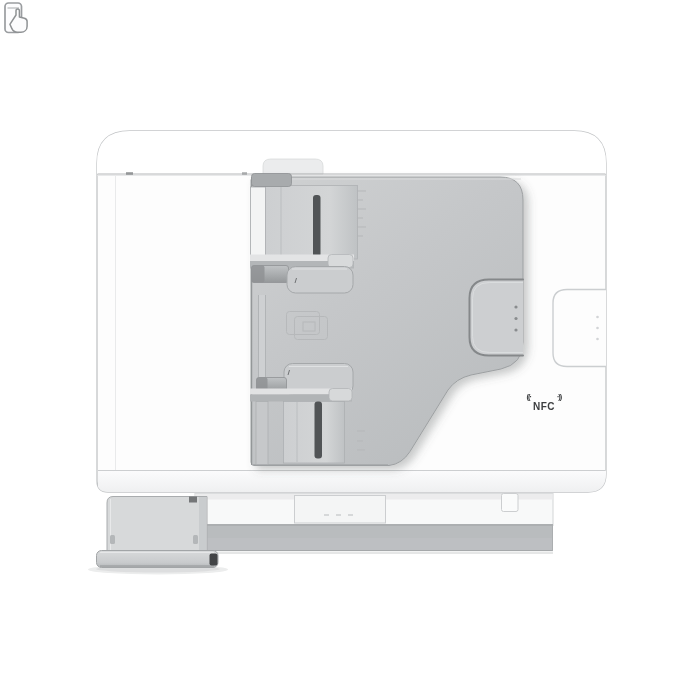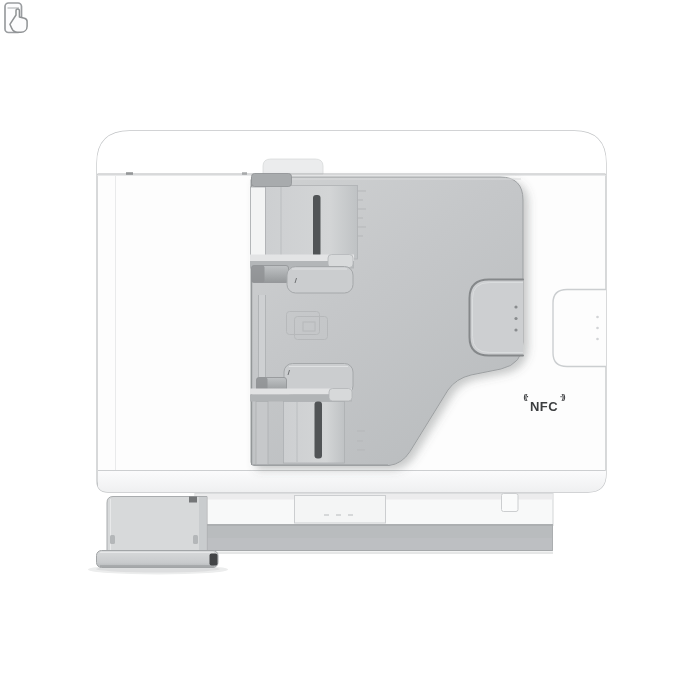--- a/index.html
+++ b/index.html
@@ -1,21 +1,21 @@
 <!DOCTYPE html>
 <html><head>
 <meta charset="utf-8">
 <style>
   html,body{margin:0;padding:0;background:#ffffff;}
   body{width:700px;height:700px;font-family:"Liberation Sans",sans-serif;}
   .stage{position:relative;width:700px;height:700px;background:#ffffff;overflow:hidden;}
   .stage svg{position:absolute;left:0;top:0;}
   .nfc{position:absolute;left:516px;top:390px;width:56px;height:14px;
        display:flex;align-items:center;justify-content:center;gap:2px;color:#3c3e40;}
-  .nfc .label{font-size:13px;font-weight:bold;letter-spacing:.4px;margin-top:19px;}
+  .nfc .label{font-size:10px;font-weight:bold;letter-spacing:.4px;margin-top:19px;}
   .nfc .wave{font-size:7.5px;font-weight:bold;letter-spacing:-1px;transform:translateY(-1px);}
   .phone{position:absolute;left:529px;top:408px;}
 </style>
 </head>
 <body>
 
 <div class="stage">
 
 <svg width="700" height="700" viewBox="0 0 700 700">
   <defs>

